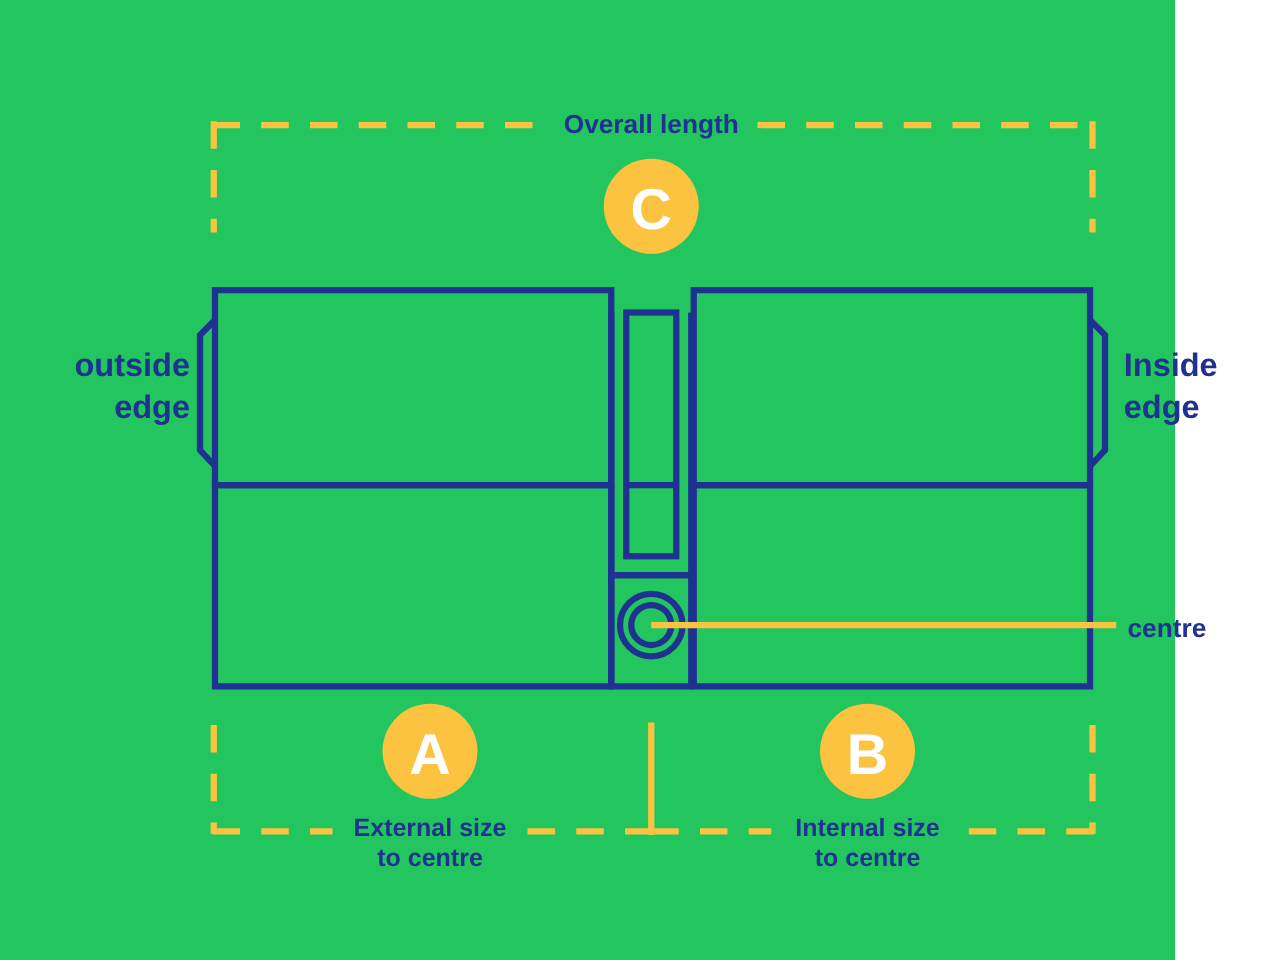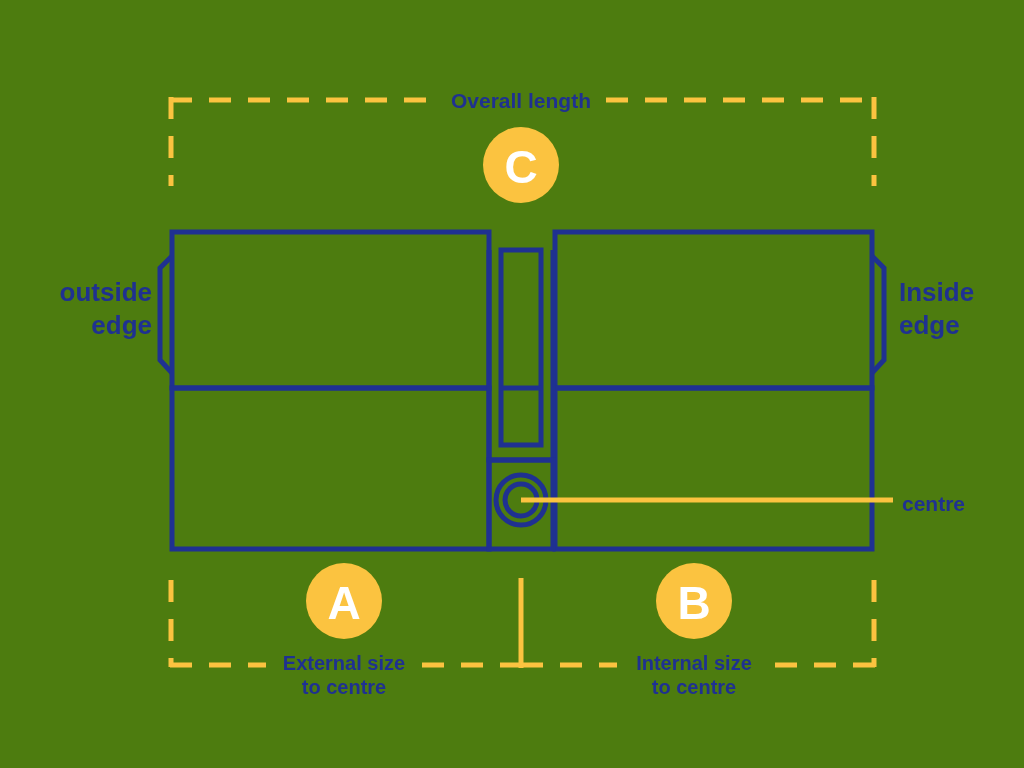--- a/index.html
+++ b/index.html
@@ -8,23 +8,23 @@
     background: #ffffff;
   }
   body {
     width: 1024px;
     height: 768px;
     overflow: hidden;
     font-family: "Liberation Sans", sans-serif;
   }
   #diagram-root {
     position: relative;
-    width: 1024px;
+    width: 940px;
     height: 768px;
-    background: #4d7c0f;
+    background: #22c55e;
   }
   svg.canvas {
     position: absolute;
     top: 0;
     left: 0;
     width: 1024px;
     height: 768px;
     display: block;
   }
   .lbl {

